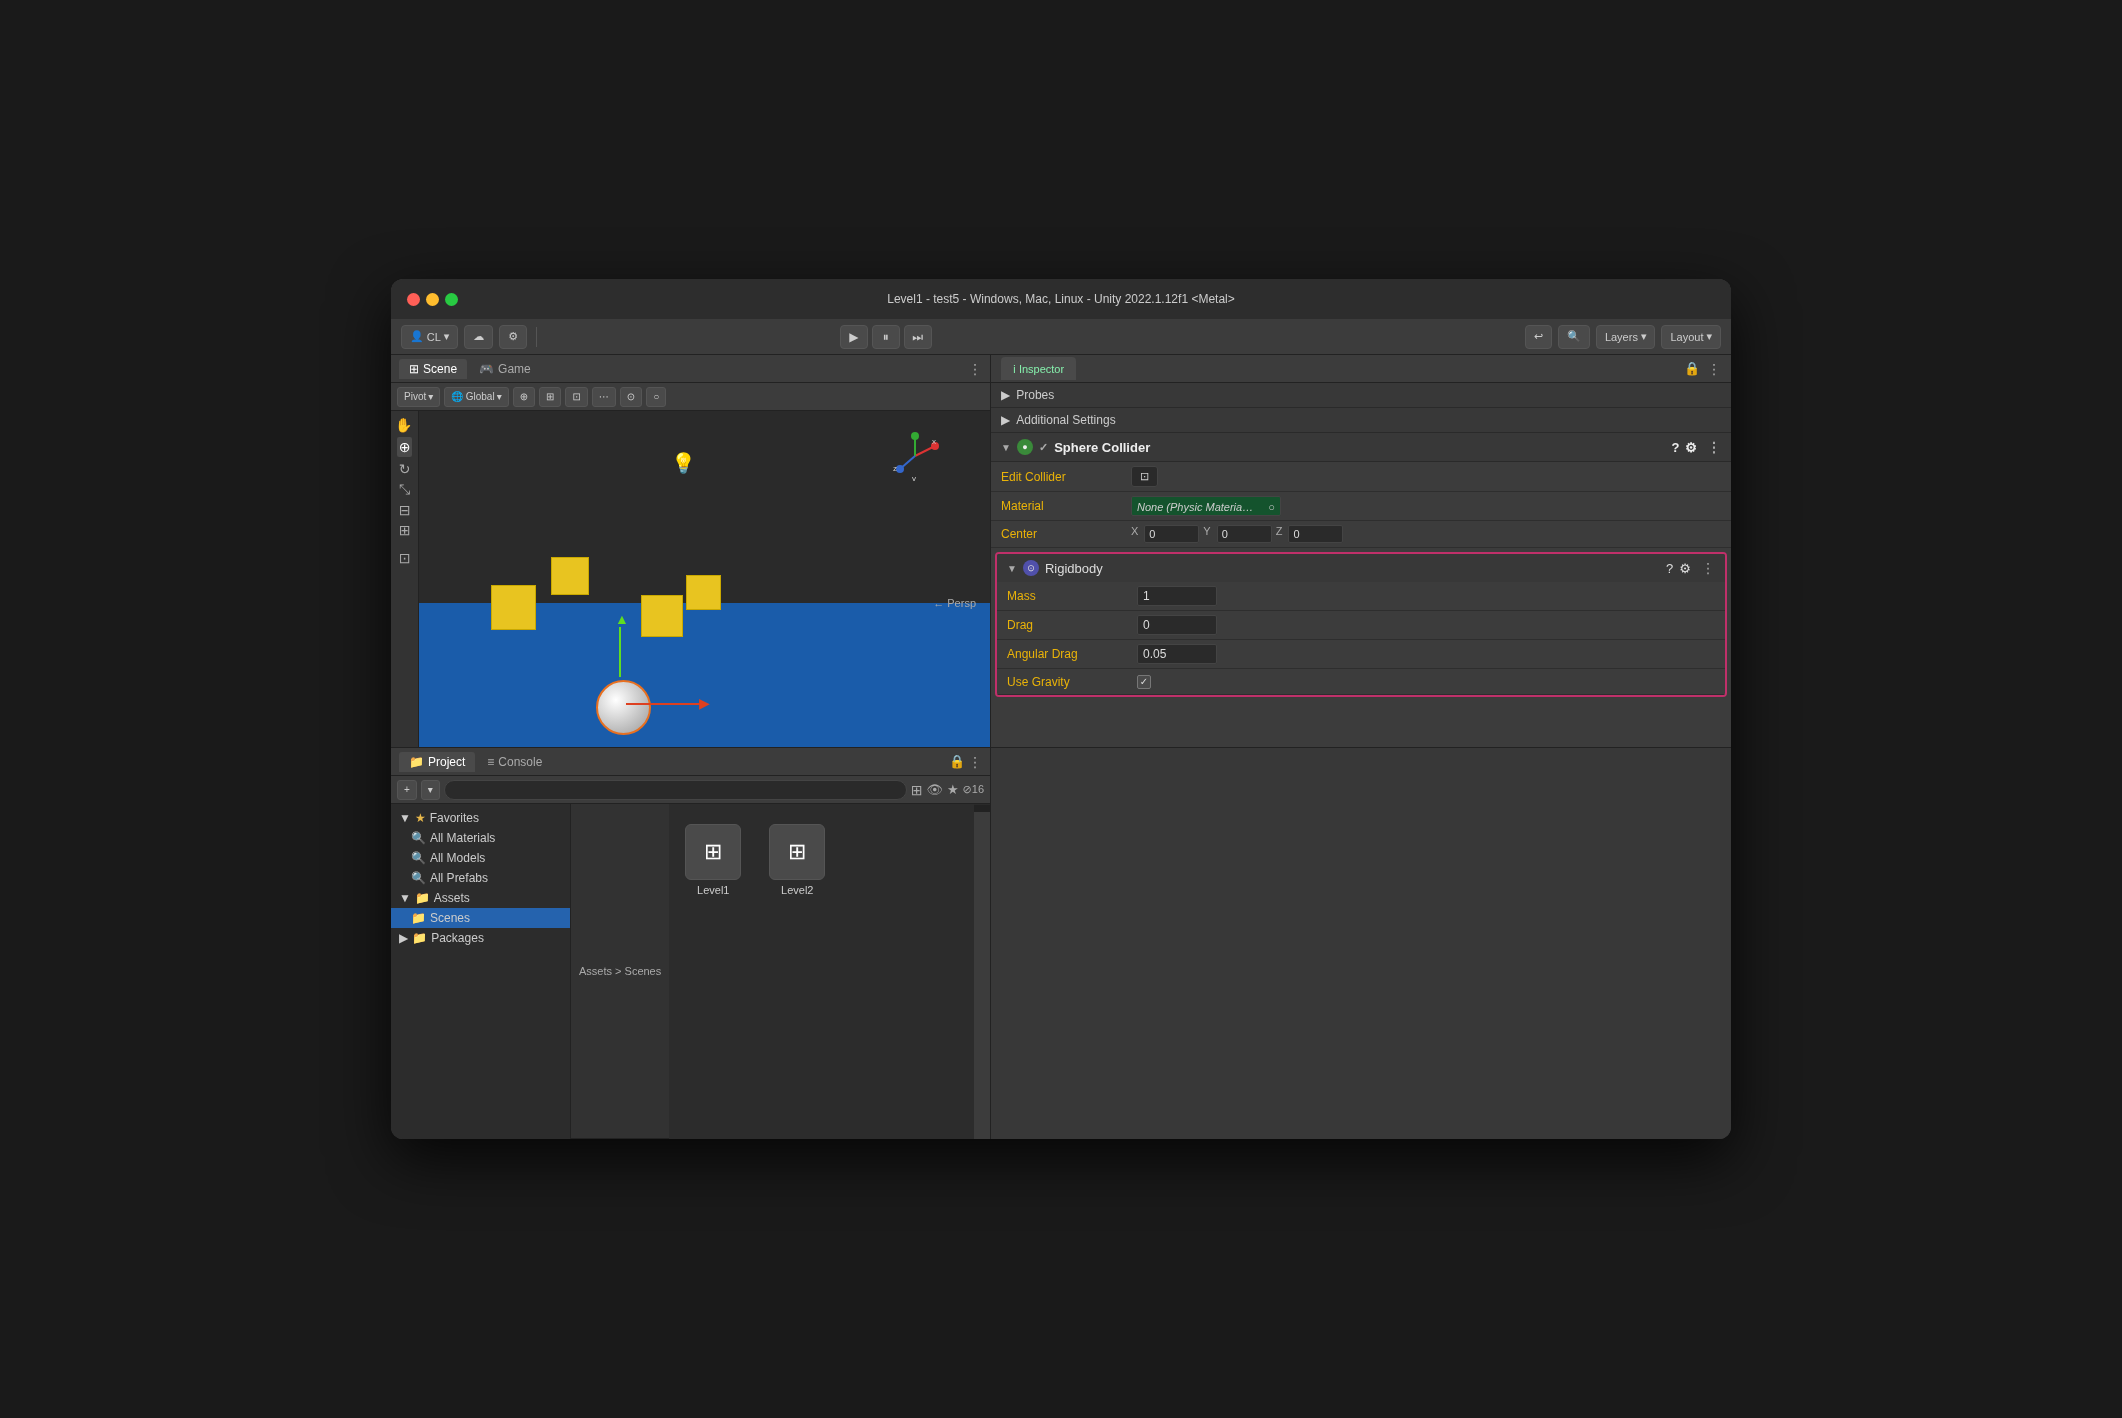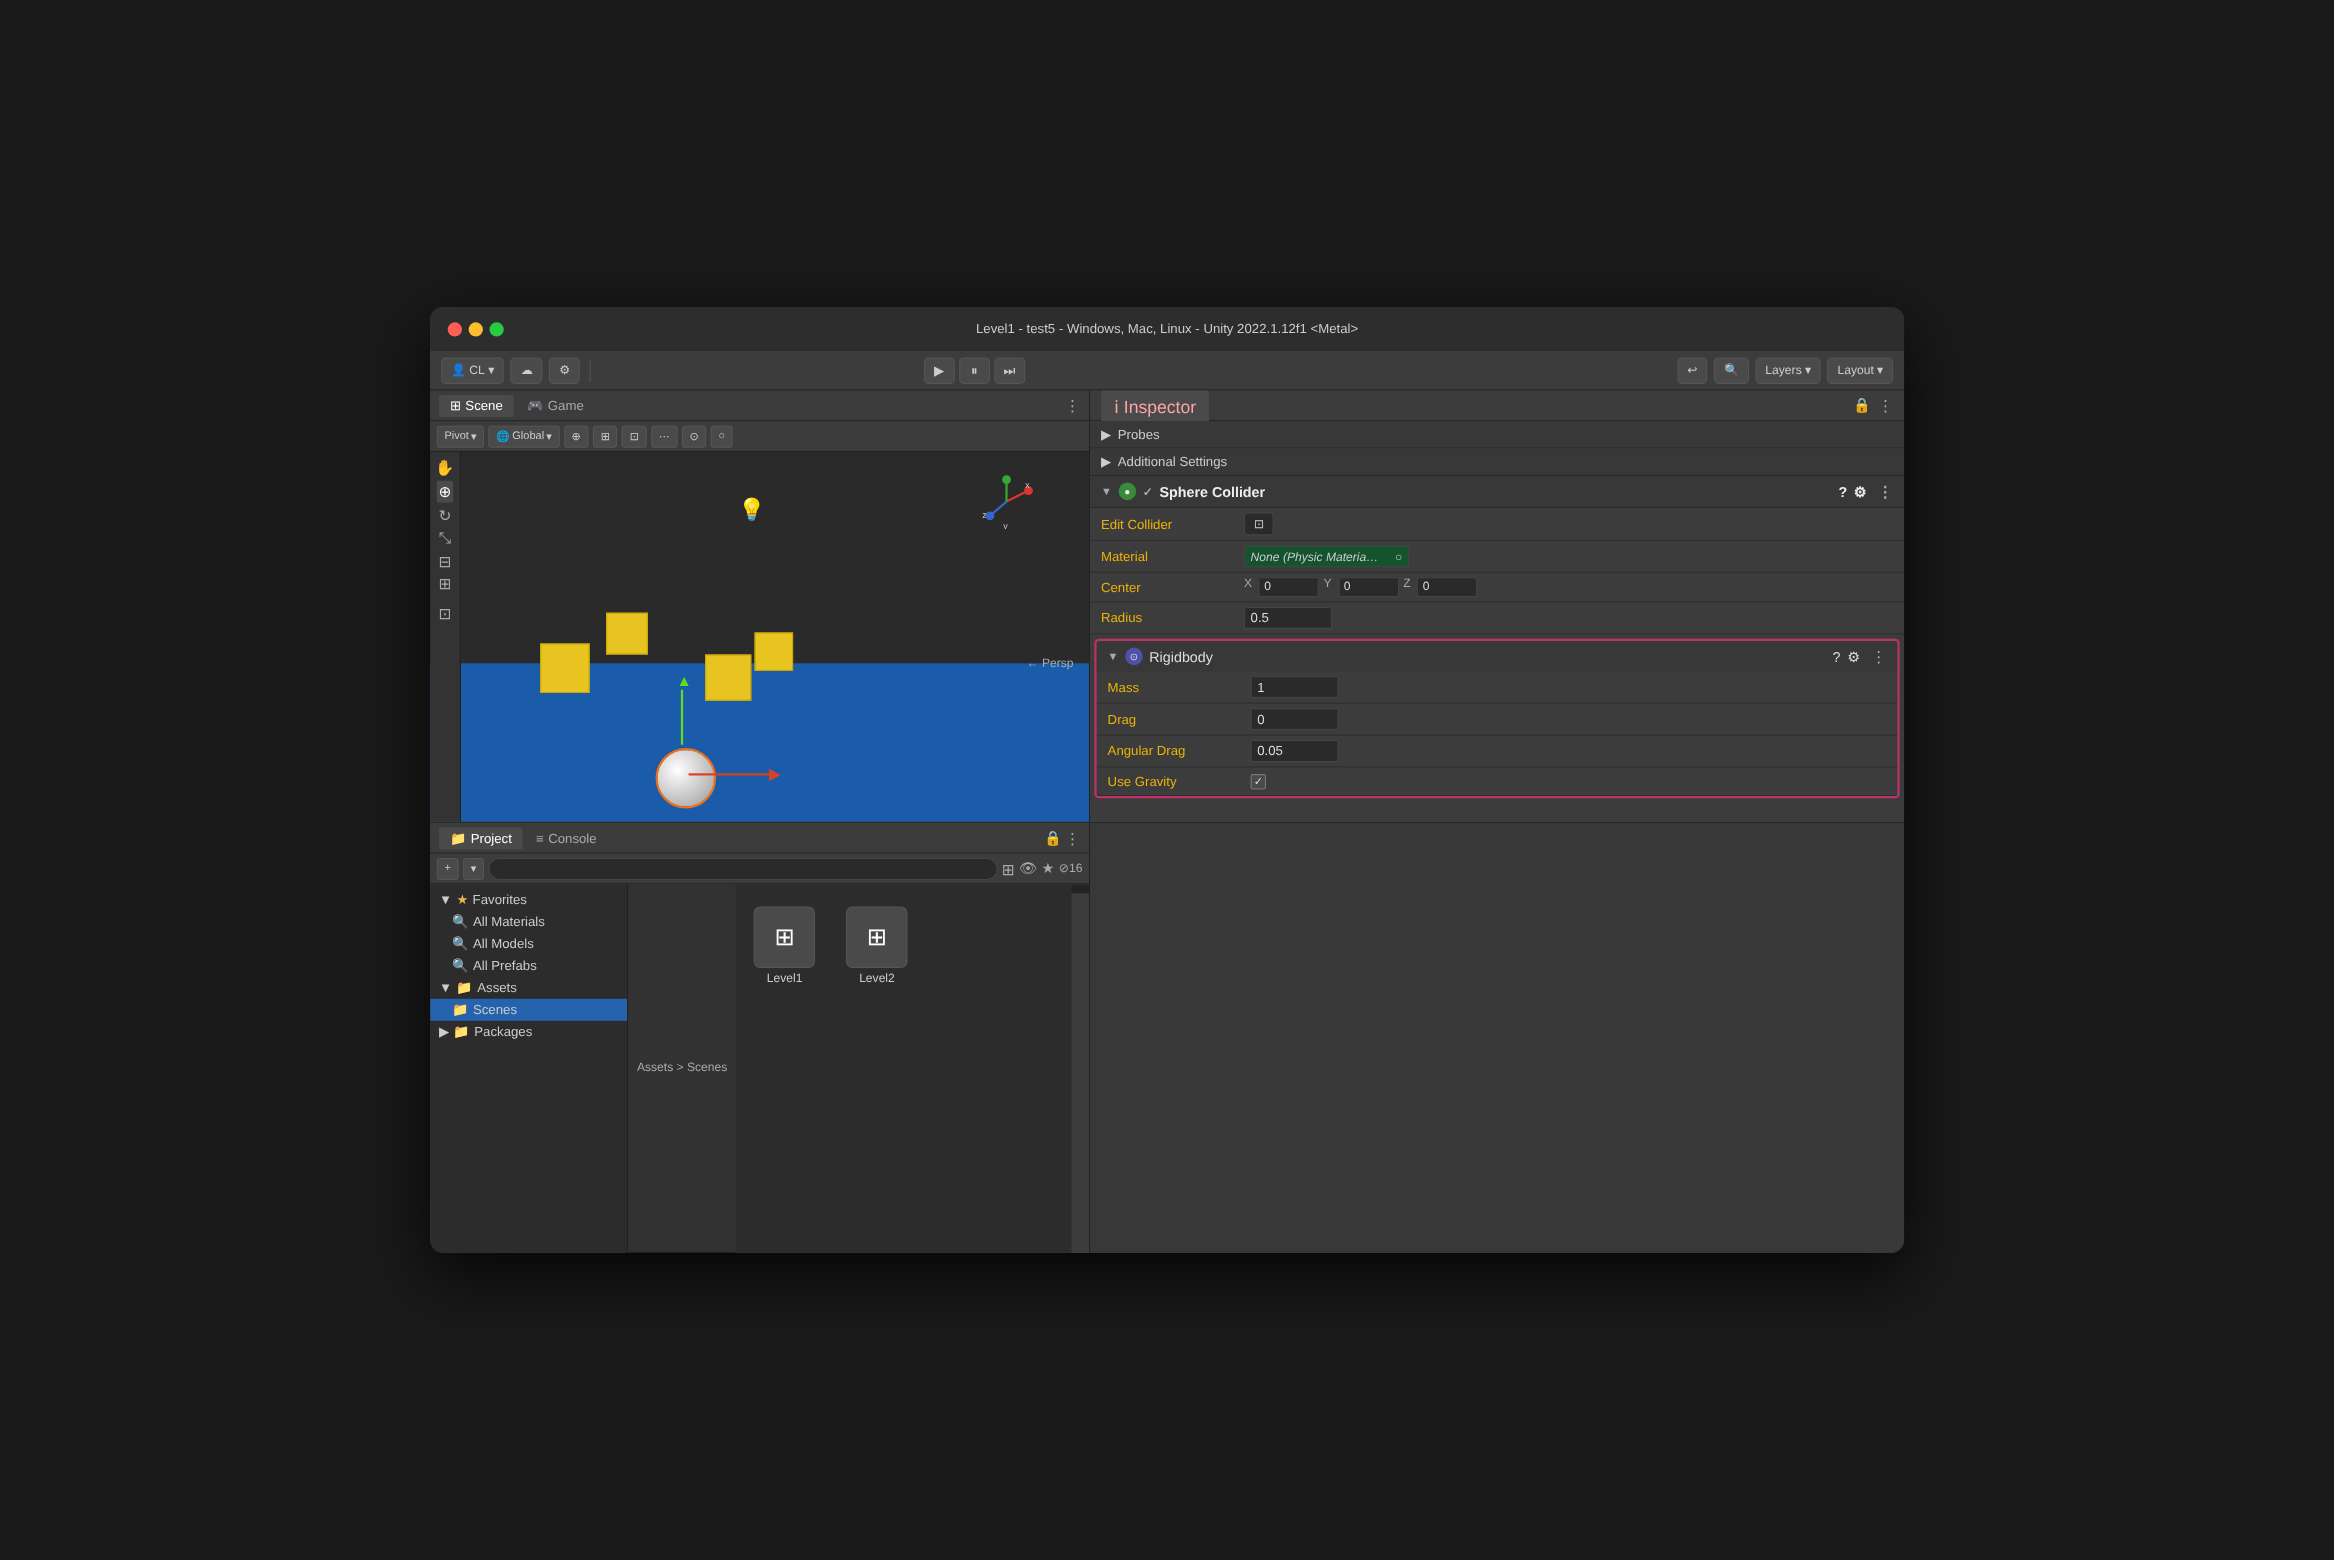--- a/index.html
+++ b/index.html
@@ -201,22 +201,22 @@
       flex: 1;
       display: flex;
       flex-direction: column;
       background: #3c3c3c;
       min-width: 340px;
     }
     .inspector-tab {
       background: #4a4a4a;
       border-radius: 4px 4px 0 0;
       padding: 4px 12px;
-      font-size: 16px;
-      color: #fca5a5;
+      font-size: 11px;
+      color: #86efac;
       cursor: pointer;
     }
     .inspector-body {
       flex: 1;
       overflow-y: auto;
       background: #3c3c3c;
       padding-bottom: 30px;
     }
     .section-header {
       background: #383838;
@@ -647,24 +647,20 @@
         <div class="field-row">
           <span class="field-label">Center</span>
           <div class="xyz-row">
             <span class="xyz-label">X</span>
             <input class="coord-input" type="text" value="0" style="">
             <span class="xyz-label">Y</span>
             <input class="coord-input" type="text" value="0" style="">
             <span class="xyz-label">Z</span>
             <input class="coord-input" type="text" value="0" style="">
           </div>
-        </div>
-        <div class="field-row">
-          <span class="field-label">Radius</span>
-          <input class="field-input" type="text" value="0.5" style="">
         </div>
 
         <div class="rigidbody-section">
           <div class="rigidbody-header">
             <span style="color:#aaa;font-size:10px;">▼</span>
             <div class="component-icon icon-body">⊙</div>
             <span>Rigidbody</span>
             <span style="margin-left:auto;">?</span>
             <span>⚙</span>
             <span class="three-dot">⋮</span>

